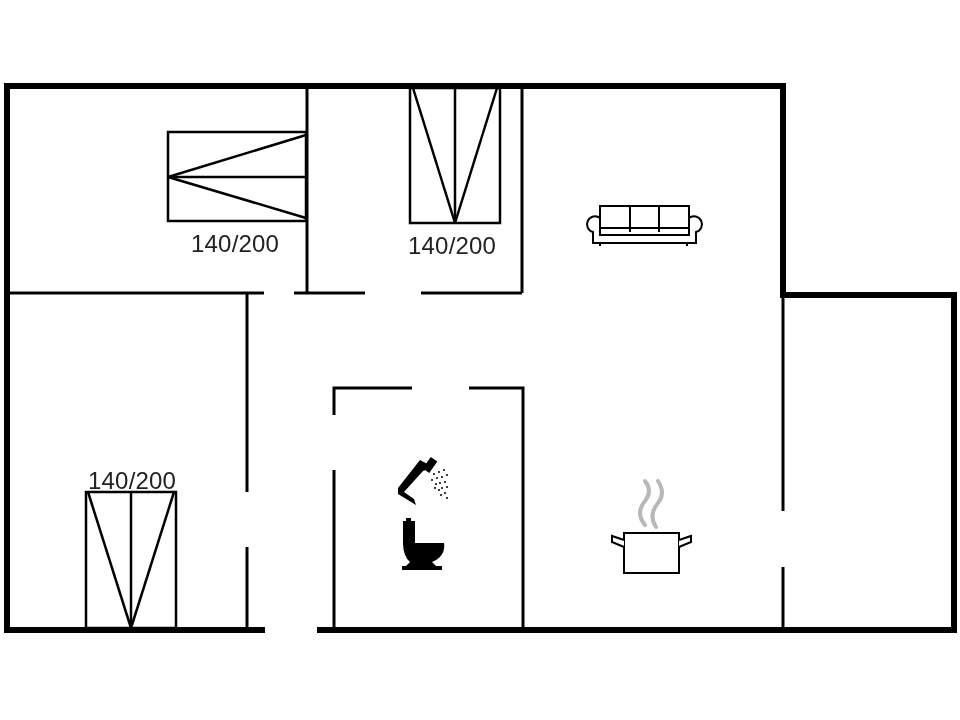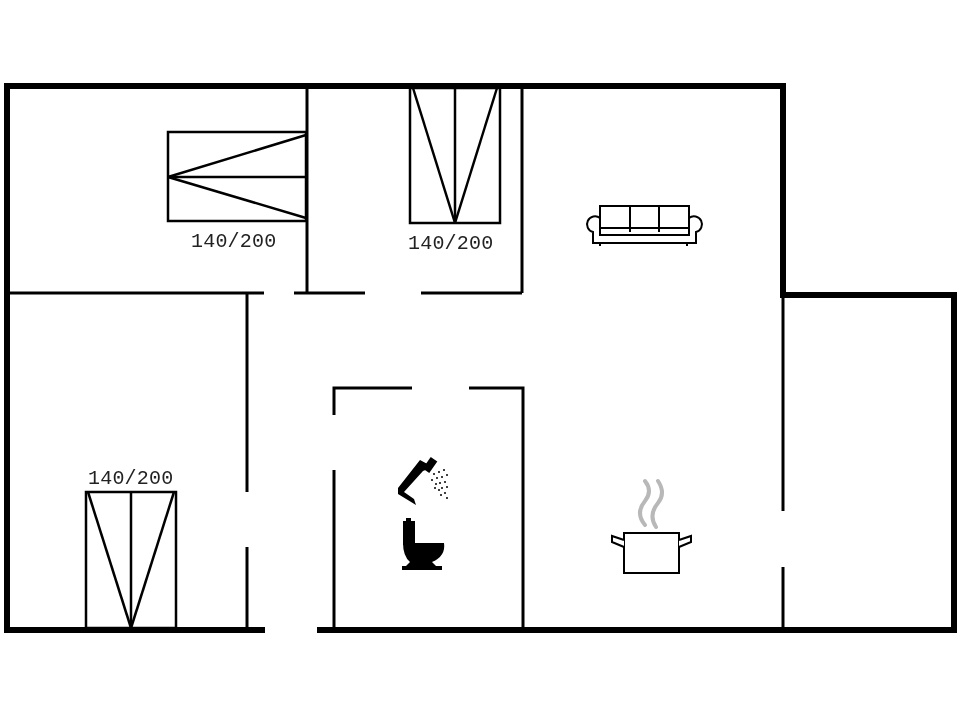--- a/index.html
+++ b/index.html
@@ -1,20 +1,20 @@
 <!DOCTYPE html>
 <html><head>
   <meta charset="utf-8">
   <style>
     html, body { margin: 0; padding: 0; background: #ffffff; }
     body { width: 960px; height: 720px; position: relative; overflow: hidden;
            font-family: "Liberation Sans", sans-serif; }
     #plan { position: absolute; left: 0; top: 0; }
-    .label { position: absolute; font-family: Liberation Mono, monospace;
-             font-size: 20px; color: #222222; letter-spacing: 0.2px; line-height: 1; }
+    .label { position: absolute; font-family: Liberation Sans, sans-serif;
+             font-size: 24px; color: #222222; letter-spacing: 0.2px; line-height: 1; }
   </style>
 </head>
 <body>
 
 <svg id="plan" width="960" height="720" viewBox="0 0 960 720">
 
   <g stroke="#000" stroke-width="6" fill="none" stroke-linecap="square">
     <polyline points="7,630 7,86 783,86 783,295 954,295 954,630 320,630"></polyline>
     <line x1="7" y1="630" x2="262" y2="630"></line>
   </g>

